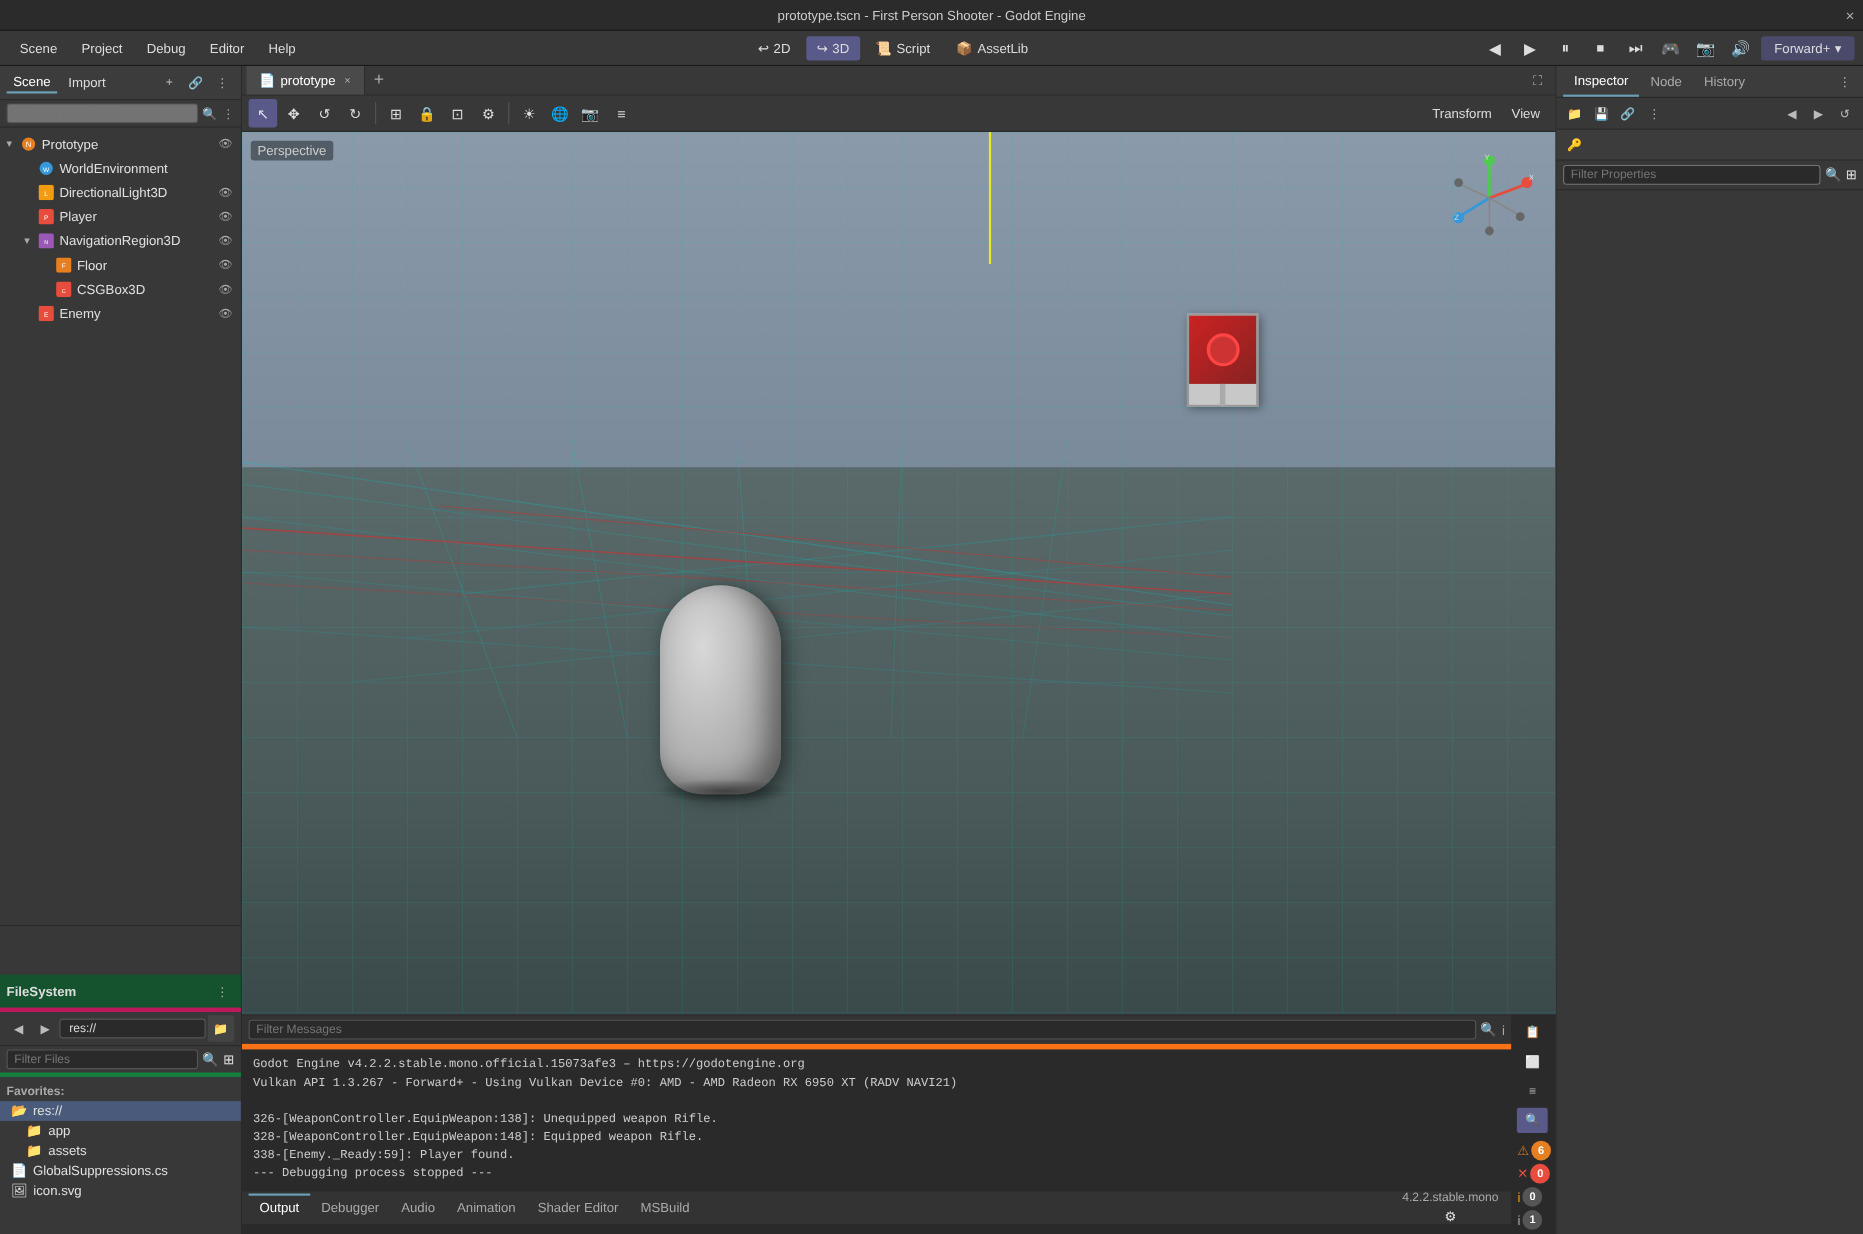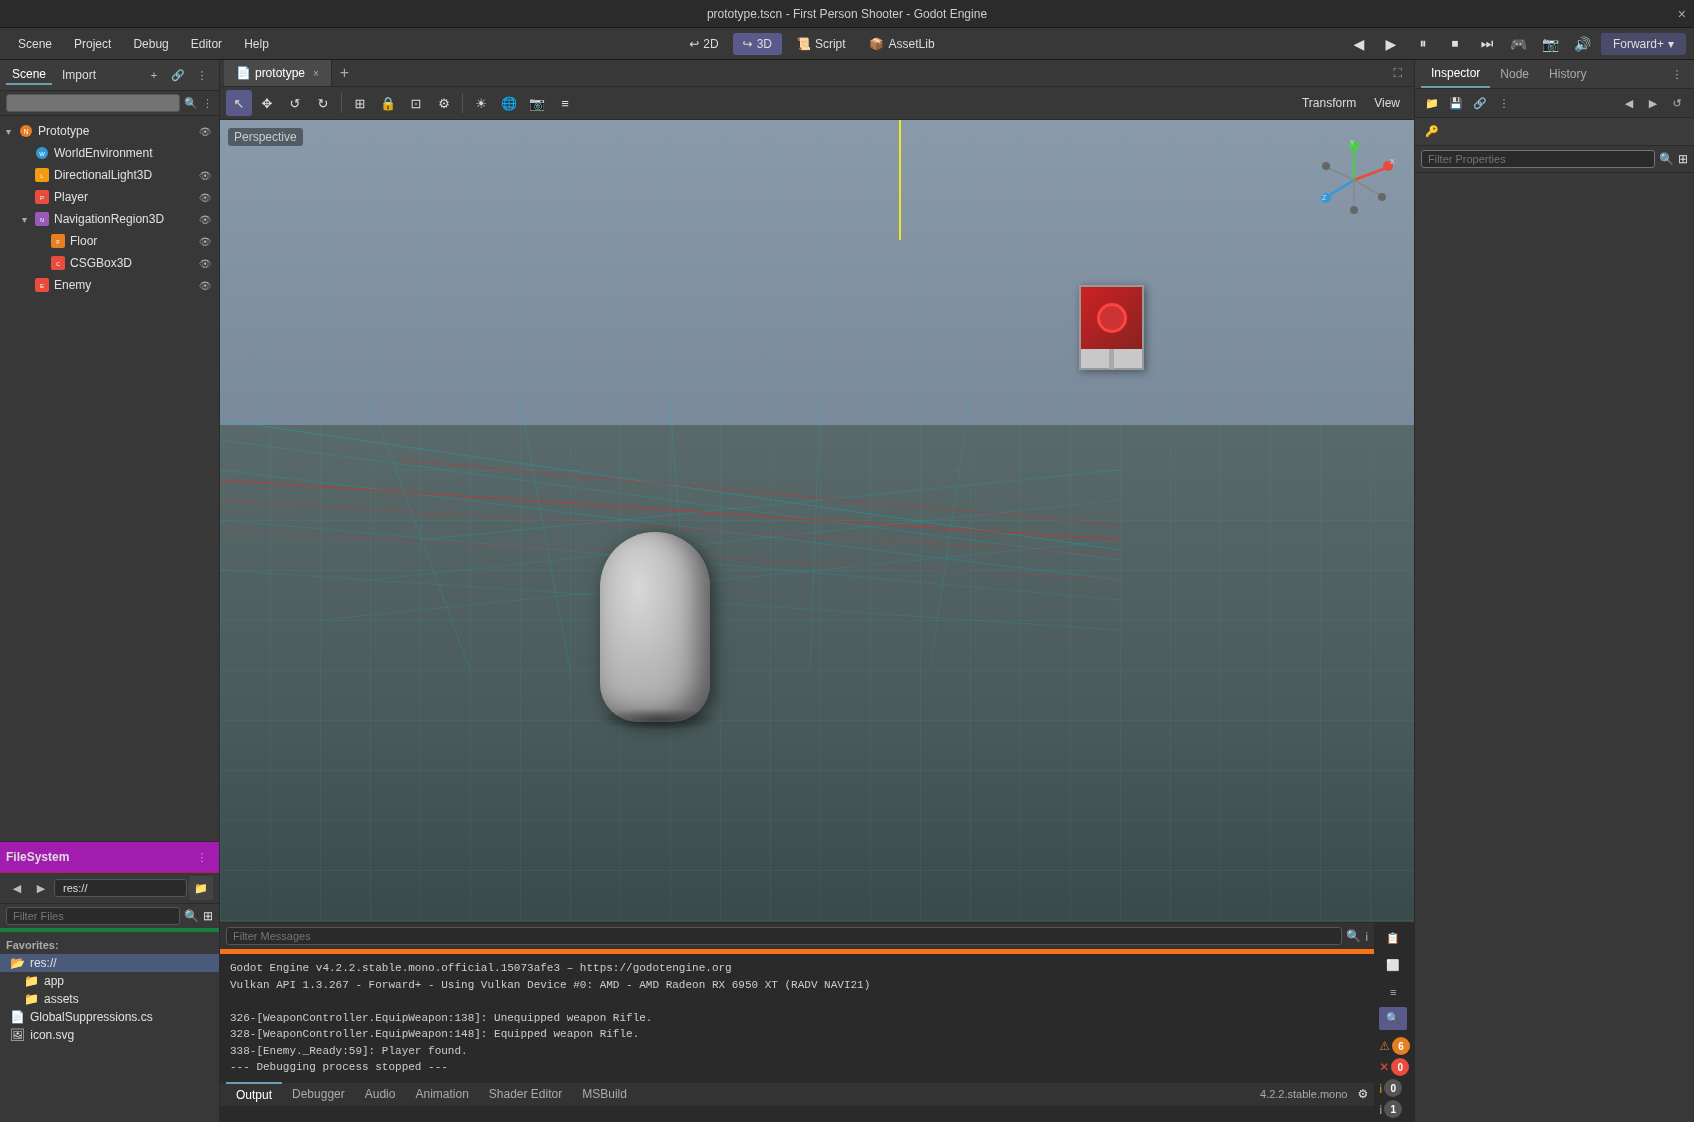--- a/index.html
+++ b/index.html
@@ -43,21 +43,21 @@
     .tree-item { display: flex; align-items: center; padding: 2px 6px; cursor: pointer; min-height: 22px; }
     .tree-indent { display: inline-block; }
     .tree-arrow { width: 12px; color: #aaa; font-size: 10px; }
     .tree-icon { width: 16px; height: 16px; margin-right: 4px; display: inline-flex; align-items: center; justify-content: center; font-size: 10px; }
     .tree-label { flex: 1; font-size: 12px; }
     .tree-actions { display: flex; gap: 2px; opacity: 0; }
     .tree-vis { width: 16px; height: 16px; display: flex; align-items: center; justify-content: center; color: #aaa; font-size: 10px; }
 
     
     .filesystem-panel { height: 280px; display: flex; flex-direction: column; }
-    .fs-header { display: flex; align-items: center; padding: 4px 6px; background: #a21caf; border-bottom: 1px solid #be185d; }
+    .fs-header { display: flex; align-items: center; padding: 4px 6px; background: #14532d; border-bottom: 4px solid #be185d; margin-top: 44px; }
     .fs-title { font-size: 12px; color: #ddd; font-weight: bold; }
     .fs-nav { display: flex; align-items: center; gap: 2px; padding: 3px 6px; border-bottom: 1px solid #2a2a2a; }
     .fs-path { background: #2a2a2a; border: 1px solid #555; border-radius: 3px; padding: 2px 8px; color: #ddd; font-size: 11px; flex: 1; }
     .fs-filter { display: flex; align-items: center; padding: 3px 6px; gap: 4px; border-bottom: 4px solid #15803d; }
     .fs-filter-input { background: #2a2a2a; border: 1px solid #555; border-radius: 3px; padding: 2px 6px; color: #ddd; font-size: 11px; flex: 1; outline: none; }
     .fs-tree { flex: 1; overflow-y: auto; padding: 4px 0; }
     .fs-section { padding: 3px 6px; font-size: 11px; color: #aaa; font-weight: bold; }
     .fs-item { display: flex; align-items: center; padding: 2px 10px; cursor: pointer; }
     .fs-item.selected { background: #4a5a7a; }
     .fs-item-icon { margin-right: 5px; font-size: 12px; }
@@ -95,21 +95,21 @@
     .console-filter-input { background: #2a2a2a; border: 1px solid #555; border-radius: 3px; padding: 2px 6px; color: #ddd; font-size: 11px; flex: 1; outline: none; }
     .console-content { flex: 1; overflow-y: auto; padding: 6px 10px; font-family: Liberation Mono, monospace; font-size: 11px; color: #ccc; line-height: 1.5; }
     .console-line { white-space: pre-wrap; }
     .console-tabs { display: flex; align-items: center; background: #333; border-top: 1px solid #2a2a2a; padding: 0 6px; }
     .console-tab { padding: 4px 10px; cursor: pointer; font-size: 12px; color: #aaa; }
     .console-tab.active { color: #fff; border-top: 2px solid #6a9fb5; margin-top: -1px; }
     .badge { display: inline-flex; align-items: center; justify-content: center; min-width: 18px; height: 18px; border-radius: 9px; font-size: 10px; font-weight: bold; padding: 0 4px; }
     .badge-warn { background: #e67e22; color: white; }
     .badge-err { background: #e74c3c; color: white; }
     .badge-neutral { background: #555; color: white; }
-    .console-right-actions { display: flex; align-items: center; gap: 4px; margin-left: auto; }
+    .console-right-actions { display: flex; align-items: center; gap: 4px; margin-left: auto; flex-direction: column; }
     .version-text { font-size: 11px; color: #aaa; padding: 0 6px; }
 
     
     .right-panel { width: 280px; display: flex; flex-direction: column; background: #383838; border-left: 1px solid #2a2a2a; }
     .inspector-tabs { display: flex; align-items: center; background: #3c3c3c; border-bottom: 1px solid #2a2a2a; padding: 0 6px; }
     .inspector-tab { padding: 6px 10px; cursor: pointer; font-size: 12px; color: #aaa; }
     .inspector-tab.active { color: #fff; border-bottom: 2px solid #6a9fb5; }
     .inspector-actions { margin-left: auto; display: flex; gap: 2px; }
     .inspector-toolbar { display: flex; align-items: center; padding: 3px 6px; gap: 2px; border-bottom: 1px solid #2a2a2a; background: #383838; }
     .inspector-filter { display: flex; align-items: center; padding: 4px 6px; gap: 4px; border-bottom: 1px solid #2a2a2a; }

